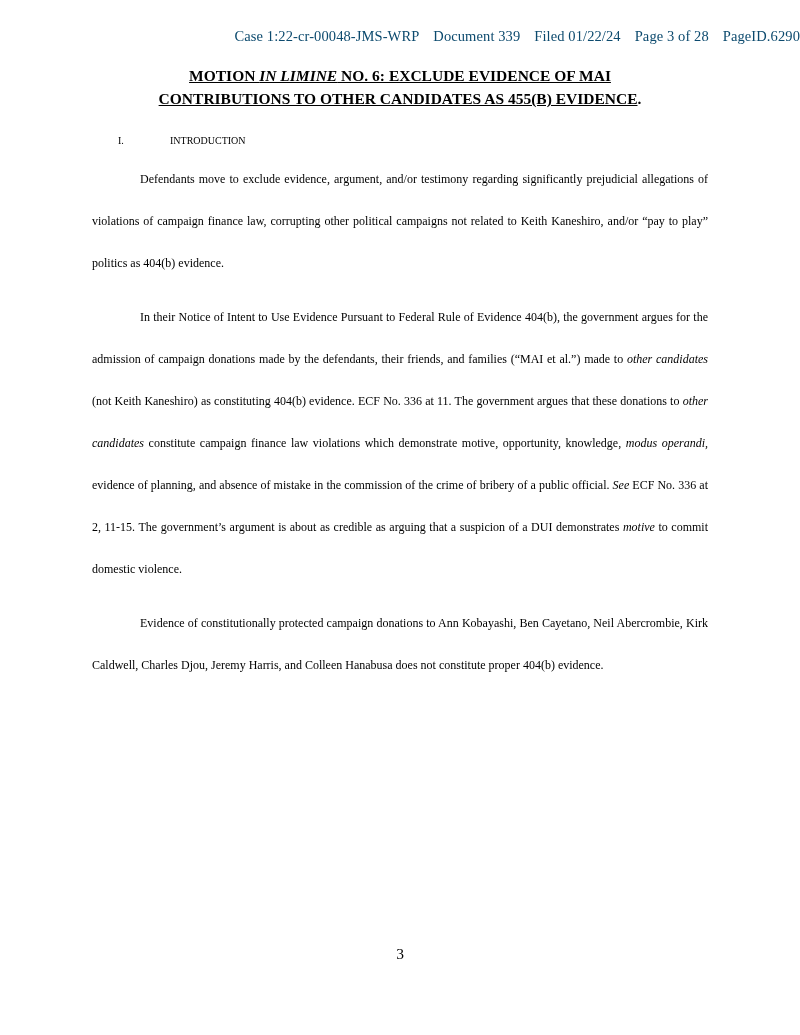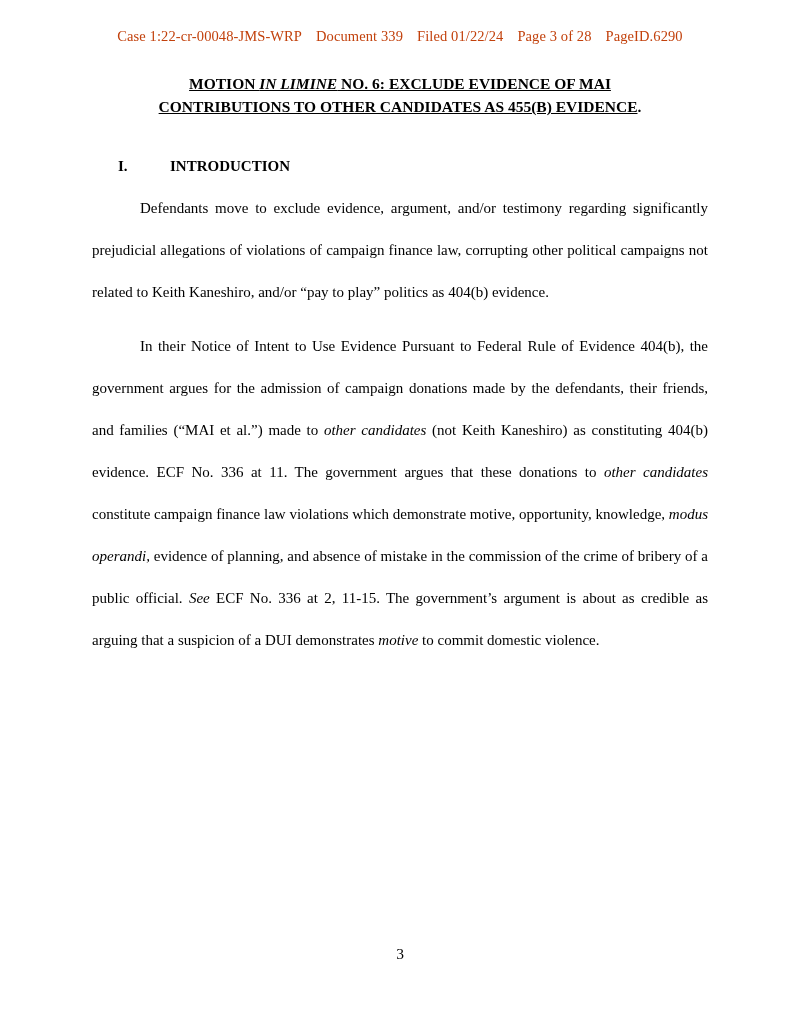--- a/index.html
+++ b/index.html
@@ -20,66 +20,66 @@
     width: 800px;
     height: 1035px;
     background: #ffffff;
     box-sizing: border-box;
   }
   .header-stamp {
     position: absolute;
     top: 28px;
     left: 0;
     width: 800px;
-    text-align: center;
-    color: #c2410c;
+    text-align: right;
+    color: #0c4a6e;
     font-family: "Liberation Serif", serif;
     font-size: 14.5px;
     letter-spacing: 0.1px;
     white-space: nowrap;
   }
   .header-stamp span {
     margin-right: 14px;
   }
   .header-stamp span:last-child {
     margin-right: 0;
   }
   .body-area {
     position: absolute;
-    top: 72px;
+    top: 64px;
     left: 92px;
     width: 616px;
   }
   .doc-title {
     text-align: center;
     font-weight: bold;
     font-size: 15.5px;
     line-height: 23px;
     margin: 0 0 0 0;
     padding: 0 4px;
   }
   .doc-title .u {
     text-decoration: underline;
   }
   .doc-title .ital {
     font-style: italic;
   }
   .section-heading {
-    font-weight: bold;
-    font-size: 15px;
-    margin-top: 40px;
+    font-weight: normal;
+    font-size: 10px;
+    margin-top: 25px;
     margin-bottom: 0;
     padding-left: 26px;
   }
   .section-heading .num {
     display: inline-block;
     width: 52px;
   }
   .para {
-    font-size: 15px;
+    font-size: 12px;
     line-height: 42px;
     text-align: justify;
     text-justify: inter-word;
     margin: 0;
     padding-top: 12px;
   }
   .para.first-line-indent {
     text-indent: 48px;
   }
   .para i {
@@ -111,18 +111,19 @@
     </div>
 
     <div class="section-heading">
       <span class="num">I.</span><span>INTRODUCTION</span>
     </div>
 
     <p class="para first-line-indent"><span>Defendants move to exclude evidence, argument, and/or testimony regarding significantly prejudicial allegations of violations of campaign finance law, corrupting other political campaigns not related to Keith Kaneshiro, and/or “pay to play” politics as 404(b) evidence.</span></p>
     <p class="para first-line-indent"><span>In their Notice of Intent to Use Evidence Pursuant to Federal Rule of Evidence 404(b), the government argues for the admission of campaign donations made by the defendants, their friends, and families (“MAI et al.”) made to </span><i>other candidates</i><span> (not Keith Kaneshiro) as constituting 404(b) evidence. ECF No. 336 at 11. The government argues that these donations to </span><i>other candidates</i><span> constitute campaign finance law violations which demonstrate motive, opportunity, knowledge, </span><i>modus operandi,</i><span> evidence of planning, and absence of mistake in the commission of the crime of bribery of a public official. </span><i>See</i><span> ECF No. 336 at 2, 11-15. The government’s argument is about as credible as arguing that a suspicion of a DUI demonstrates </span><i>motive</i><span> to commit domestic violence.</span></p>
 
 
+    <p class="para first-line-indent"><span>Evidence of constitutionally protected campaign donations to Ann Kobayashi, Ben Cayetano, Neil Abercrombie, Kirk Caldwell, Charles Djou, Jeremy Harris, and Colleen Hanabusa does not constitute proper 404(b) evidence.</span></p>
 
   </div>
 
   <div class="page-number">3</div>
 
 </div>
 
 </body></html>

